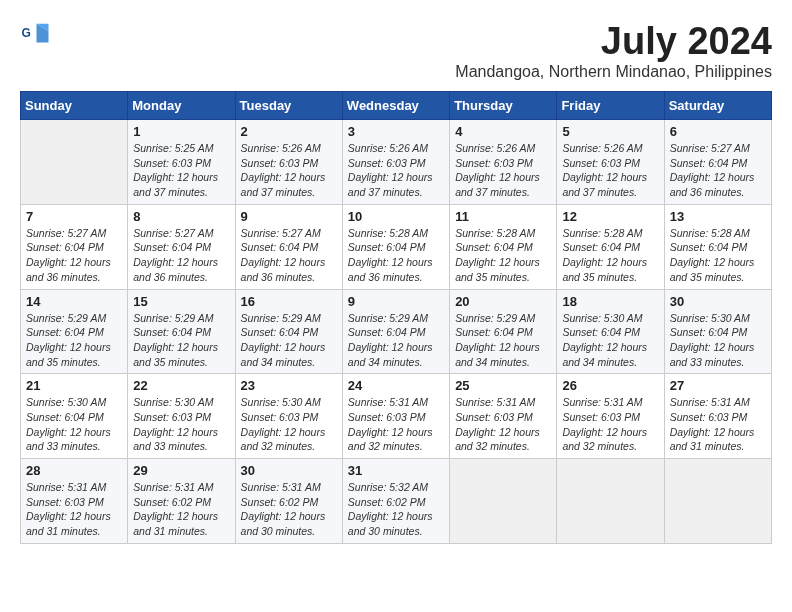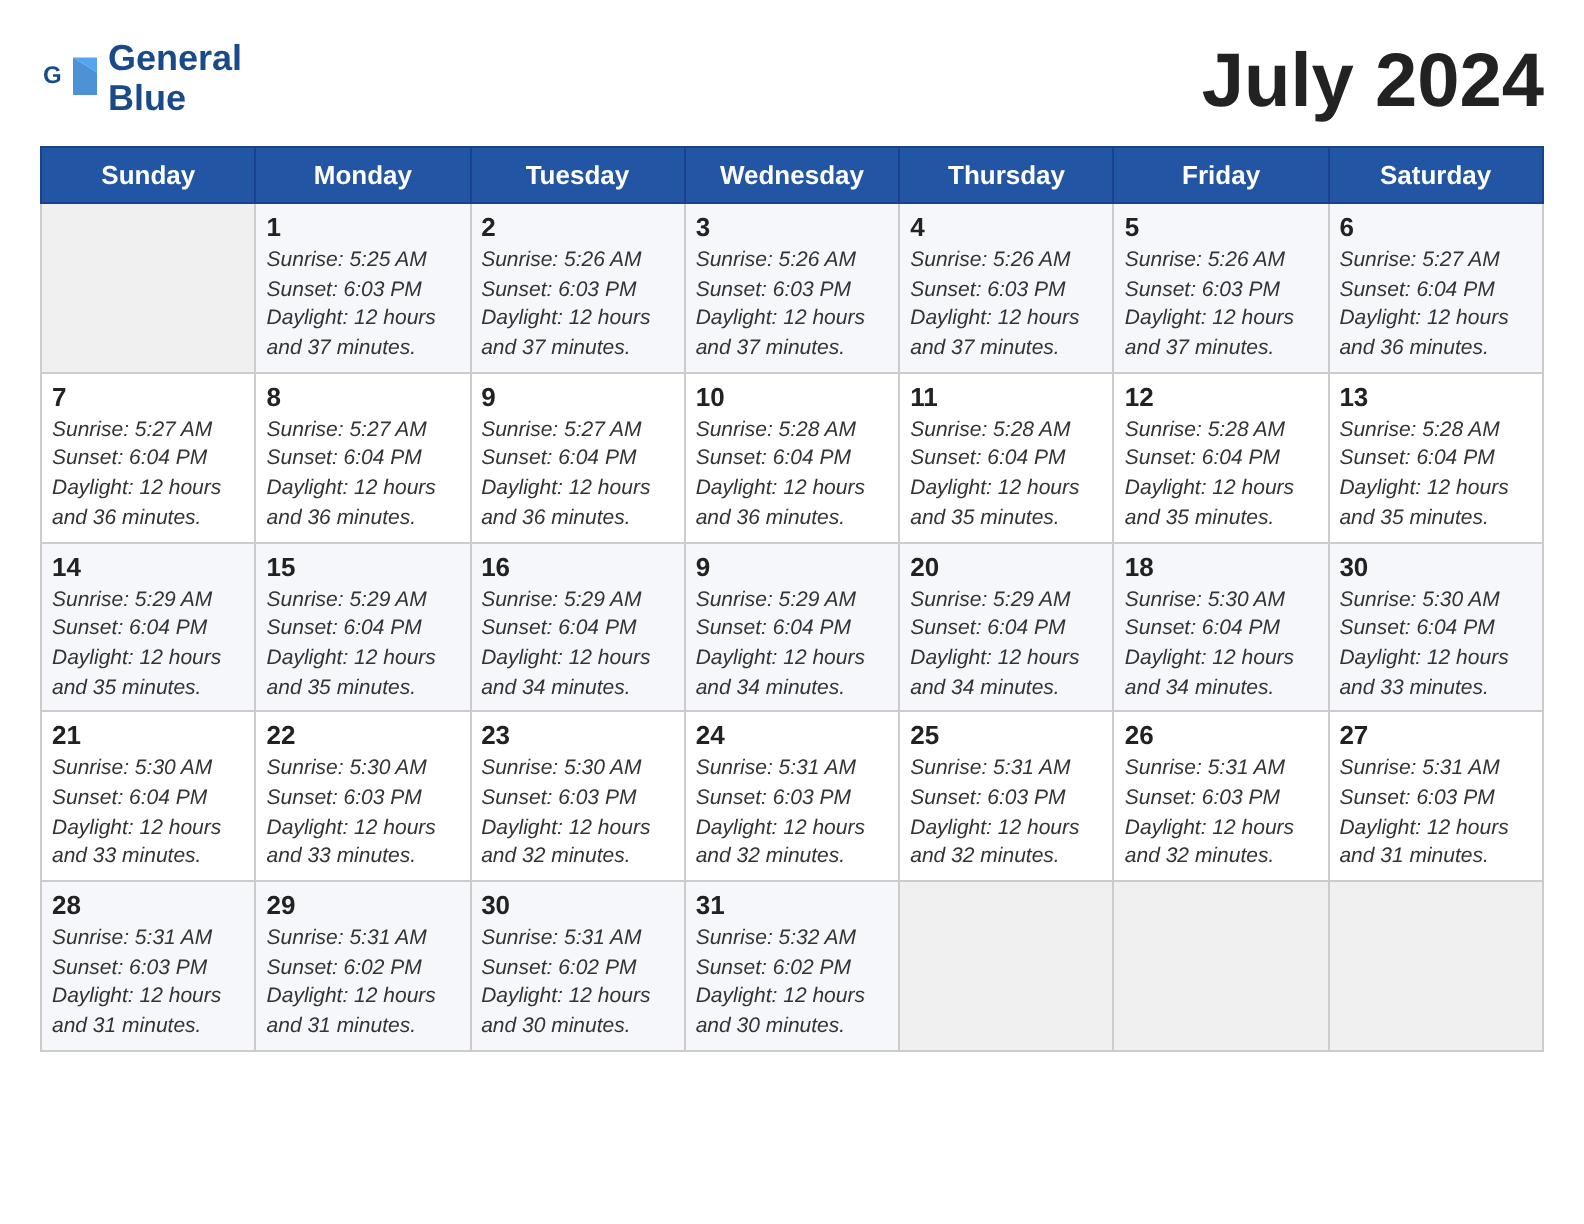--- a/index.html
+++ b/index.html
@@ -47,21 +47,21 @@
       width: 100%;
       border-collapse: collapse;
       font-size: 11px;
     }
     thead tr {
       background-color: #2255a4;
       color: #fff;
     }
     thead th {
       padding: 6px 4px;
-      text-align: center;
+      text-align: left;
       font-size: 13px;
       font-weight: bold;
       border: 1px solid #1a4090;
     }
     tbody tr {
       vertical-align: top;
     }
     tbody td {
       border: 1px solid #ccc;
       padding: 4px 5px;
@@ -94,27 +94,24 @@
 </head>
 <body>
 
 <div class="header">
   <div class="logo">
     <svg class="logo-icon" viewBox="0 0 40 40">
       <text x="2" y="22" font-size="16" font-weight="bold" fill="#1a4a8a">G</text>
       <polygon points="22,5 38,15 38,30 22,30" fill="#2277cc" opacity="0.8"></polygon>
       <polygon points="22,5 38,5 38,15" fill="#4499ee" opacity="0.9"></polygon>
     </svg>
-    <div>
-      <div class="logo-text">General</div>
-      <div class="logo-text">Blue</div>
-    </div>
   </div>
   <div class="title-section">
     <div class="month-year">July 2024</div>
+    <div class="location">Mandangoa, Northern Mindanao, Philippines</div>
   </div>
 </div>
 
 <table>
   <thead>
     <tr>
     <th>Sunday</th>
         <th>Monday</th>
         <th>Tuesday</th>
         <th>Wednesday</th>

